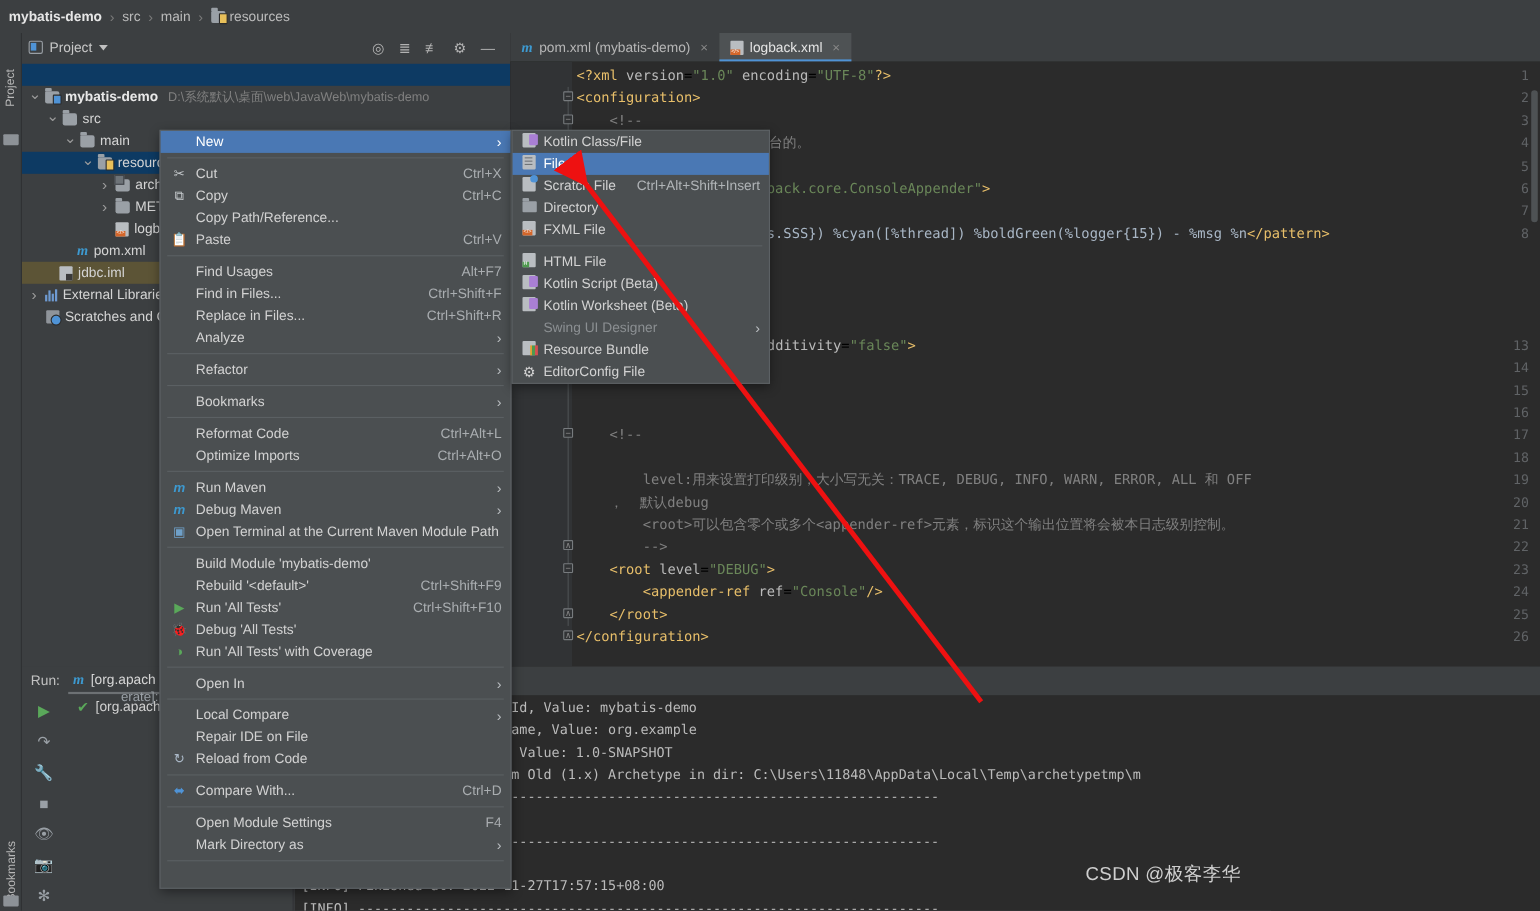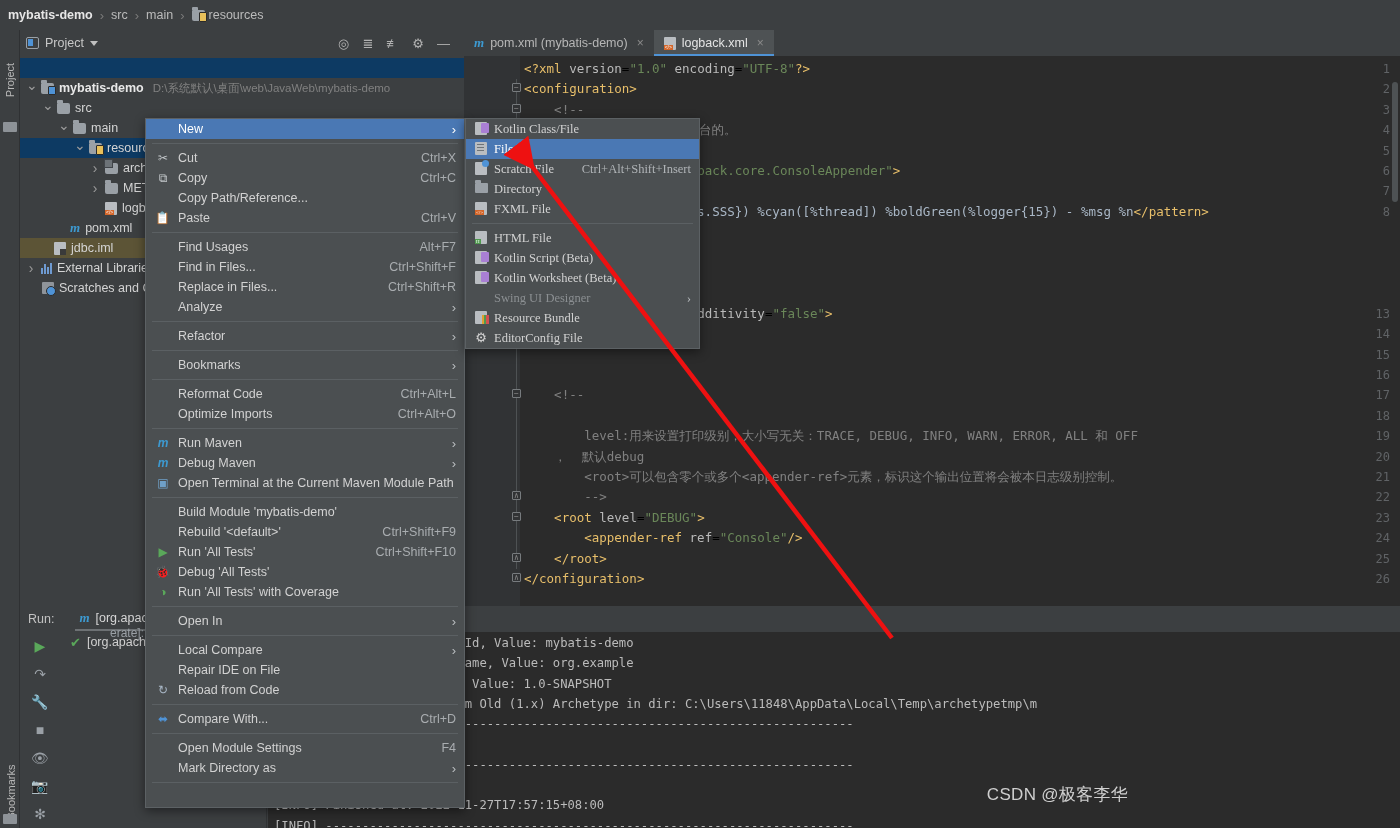--- a/index.html
+++ b/index.html
@@ -116,21 +116,21 @@
   .gutter { position:absolute; left:0; top:0; width:56px; height:100%; background:#313335; }
   .gnum { position:absolute; right:10px; color:#606366; font-size:12px; }
   .fold { position:absolute; left:48px; width:9px; height:9px; border:1px solid #777b7e; color:#888; font-size:8px; text-align:center; line-height:7px; background:#313335; border-radius:1px;}
   .vline { position:absolute; left:52px; width:1px; background:#4e5254; }
   .codeline { position:absolute; left:60px; white-space:pre; }
   .t-tag{color:#e8bf6a;} .t-attr{color:#bababa;} .t-str{color:#6a8759;}
   .t-com{color:#808080;} .t-pi{color:#e8bf6a;} .t-plain{color:#a9b7c6;}
 
   
   .run-panel { position:absolute; left:20px; top:606px; width:1380px; height:222px; background:#3c3f41; }
-  .run-head { height:26px; display:flex; align-items:center; gap:21px; padding-left:8px; font-size:12.5px; color:#c2c2c2;}
+  .run-head { height:26px; display:flex; align-items:center; gap:8px; padding-left:8px; font-size:12.5px; color:#c2c2c2;}
   .run-tab { display:flex; align-items:center; gap:6px; color:#d6d6d6; border-bottom:2px solid #6d7174; padding:3px 4px;}
   .run-side { position:absolute; left:0; top:26px; width:40px; height:196px; display:flex; flex-direction:column; align-items:center; gap:12px; padding-top:6px;}
   .side-ic { font-size:14px; color:#9aa0a6; }
   .side-ic.green { color:#5aa85a; }
   .run-tree { position:absolute; left:42px; top:26px; width:205px; height:196px; border-right:1px solid #313335;}
   .run-tree-row { display:flex; align-items:center; gap:6px; height:20px; font-size:12.5px; color:#d0d0d0; padding-left:8px; white-space:nowrap;}
   .chk { color:#5aa85a; font-size:13px; }
   .console {
     position:absolute; left:248px; top:26px; width:1132px; height:196px; background:#2b2b2b;
     font-family:"DejaVu Sans Mono", monospace; font-size:12.2px; line-height:20.3px;
@@ -158,21 +158,20 @@
   .ctx .mi.hl .sub { color:#ffffff; }
   .ctx .sep { height:1px; background:#5b6063; margin:4px 6px; }
   .ctx .mic { position:absolute; left:9px; width:16px; text-align:center; font-size:12px; color:#c5c9cc; }
 
   
   .submenu {
     position:absolute; left:465px; top:118px; width:235px;
     background:#4b4f51; border:1px solid #5c6164;
     box-shadow: 0 3px 10px rgba(0,0,0,.45); font-size:12.5px; color:#d2d2d2;
     z-index: 50;
-    font-family: Liberation Serif, serif;
   }
   .submenu .mi { height:20px; display:flex; align-items:center; padding:0 8px 0 28px; position:relative; white-space:nowrap;}
   .submenu .mi.hl { background:#4a78b4; color:#fff; }
   .submenu .mi.disabled { color:#8b8f92; }
   .submenu .mi .acc { margin-left:auto; color:#b0b4b7; padding-left:16px;}
   .submenu .mi .sub { margin-left:auto; font-size:13px; color:#b9bdc0; }
   .submenu .sep { height:1px; background:#5b6063; margin:4px 6px; }
   .submenu .mic { position:absolute; left:7px; width:16px; text-align:center; font-size:11px; }
 
   

